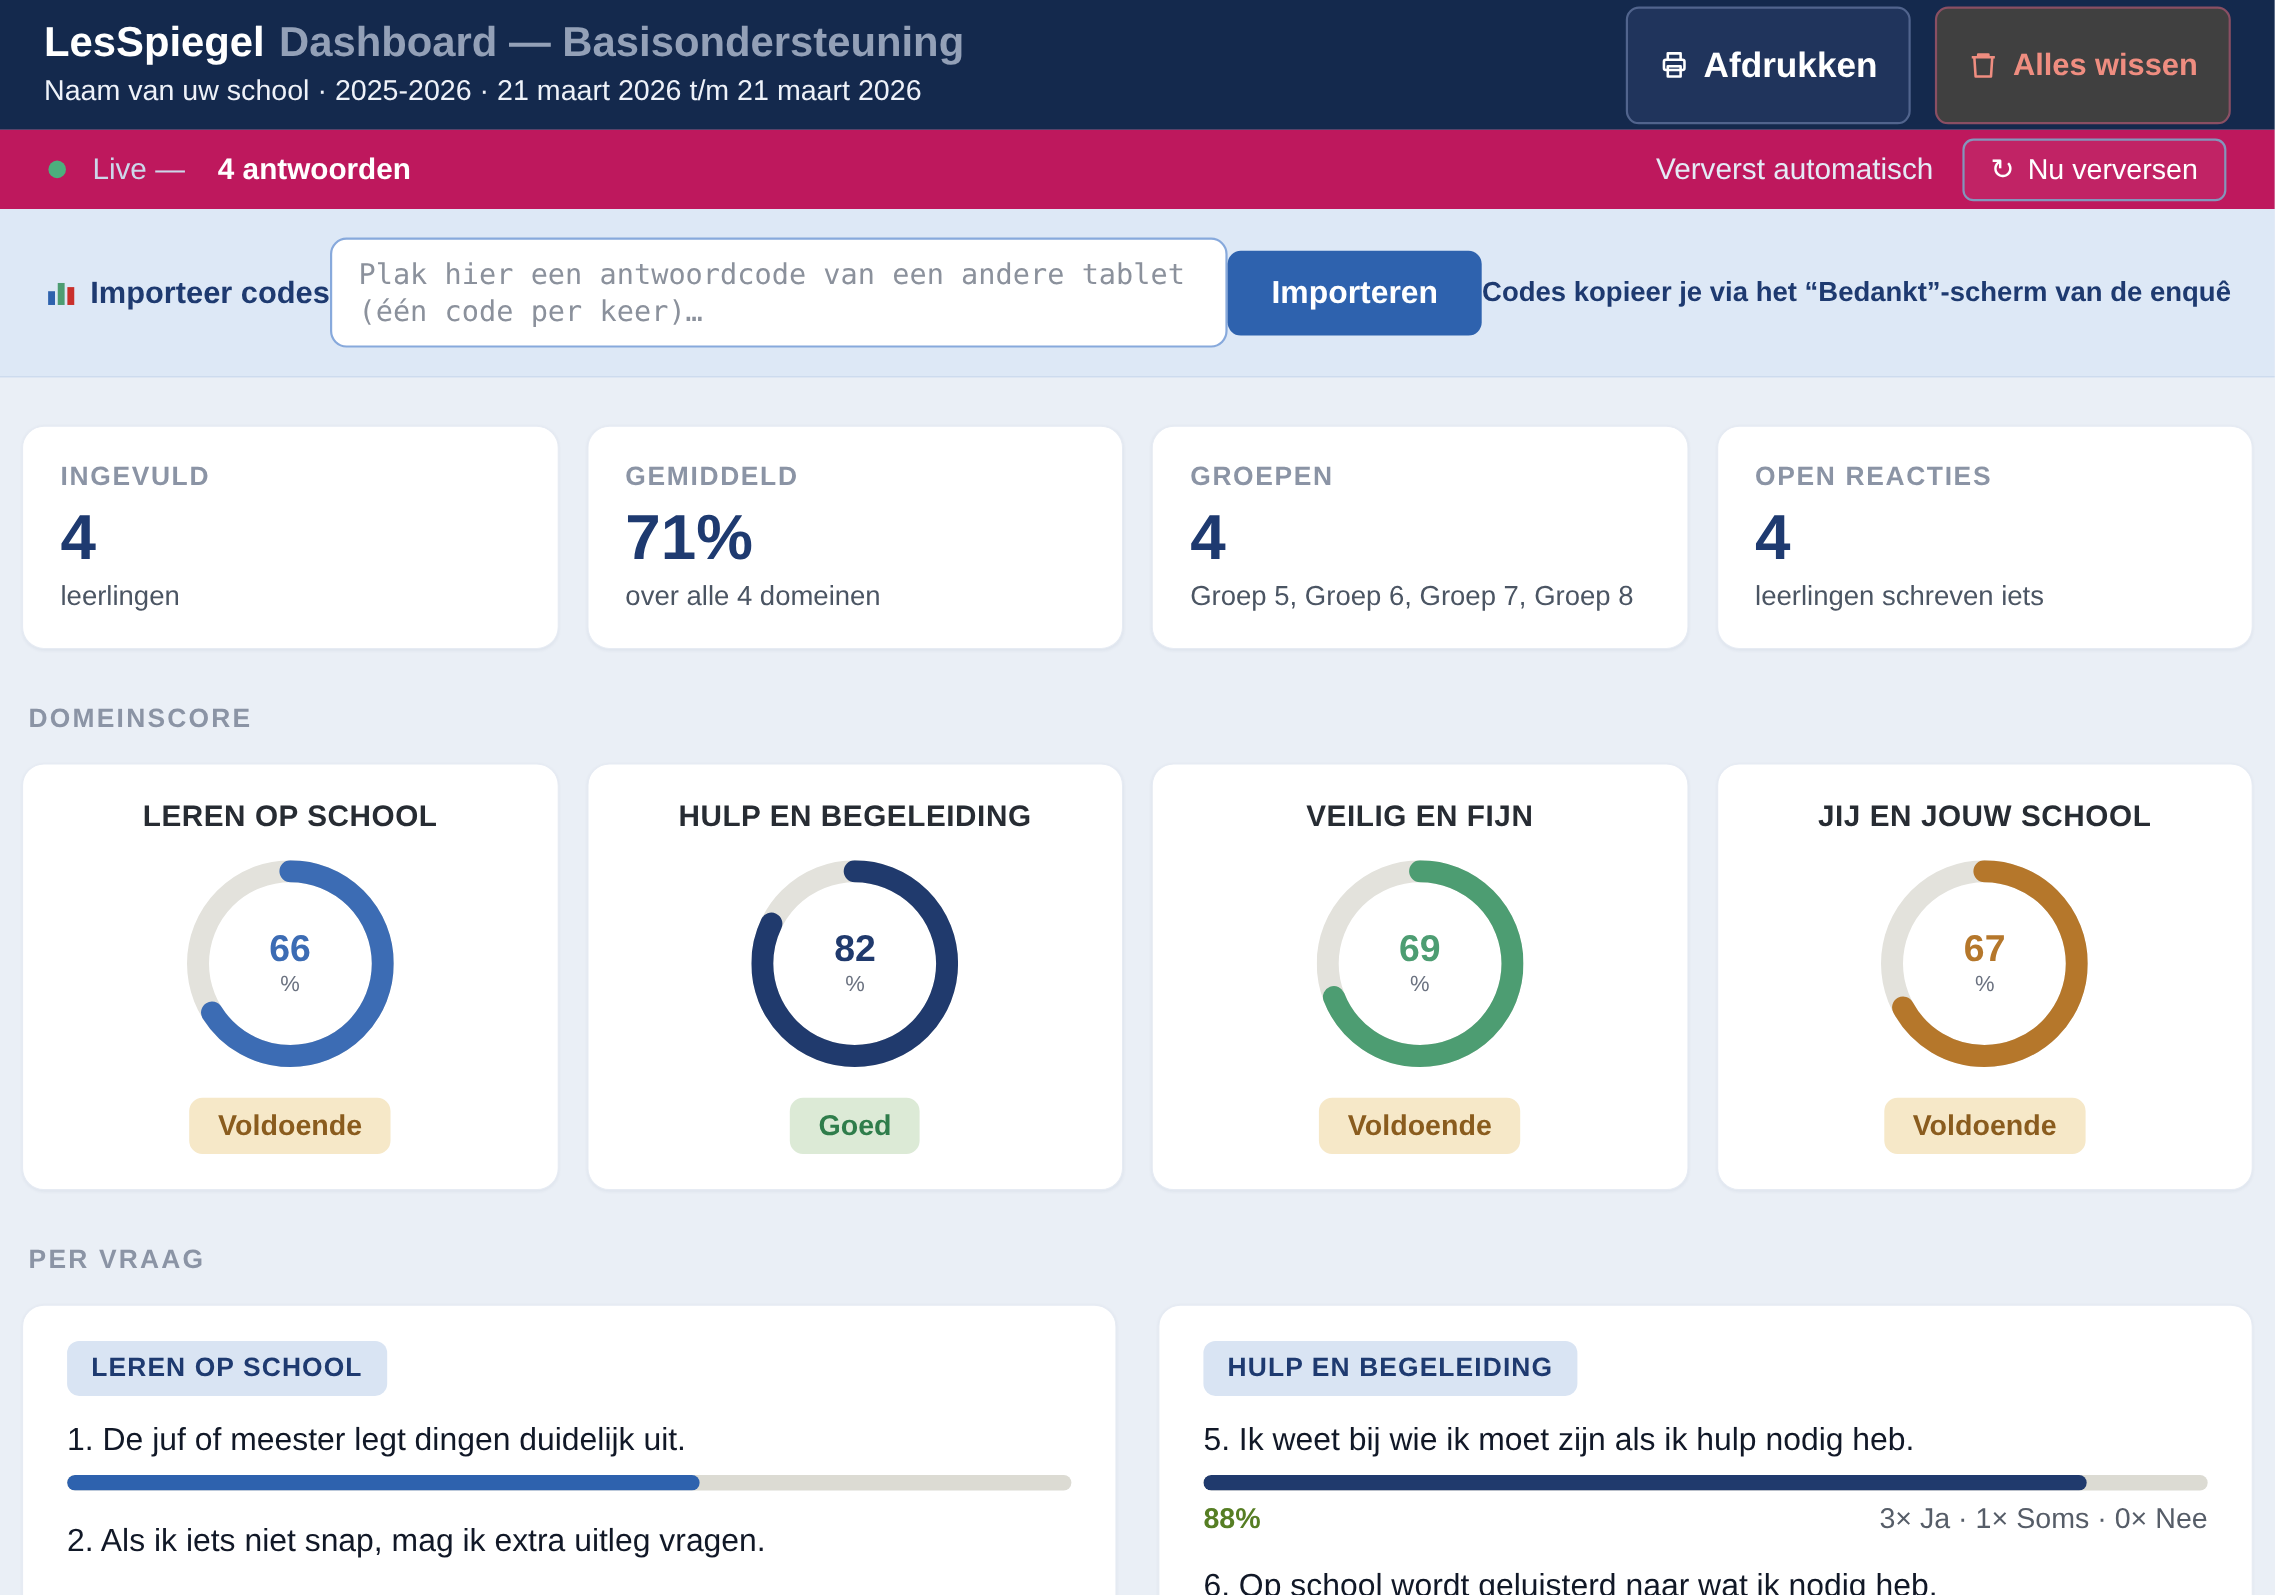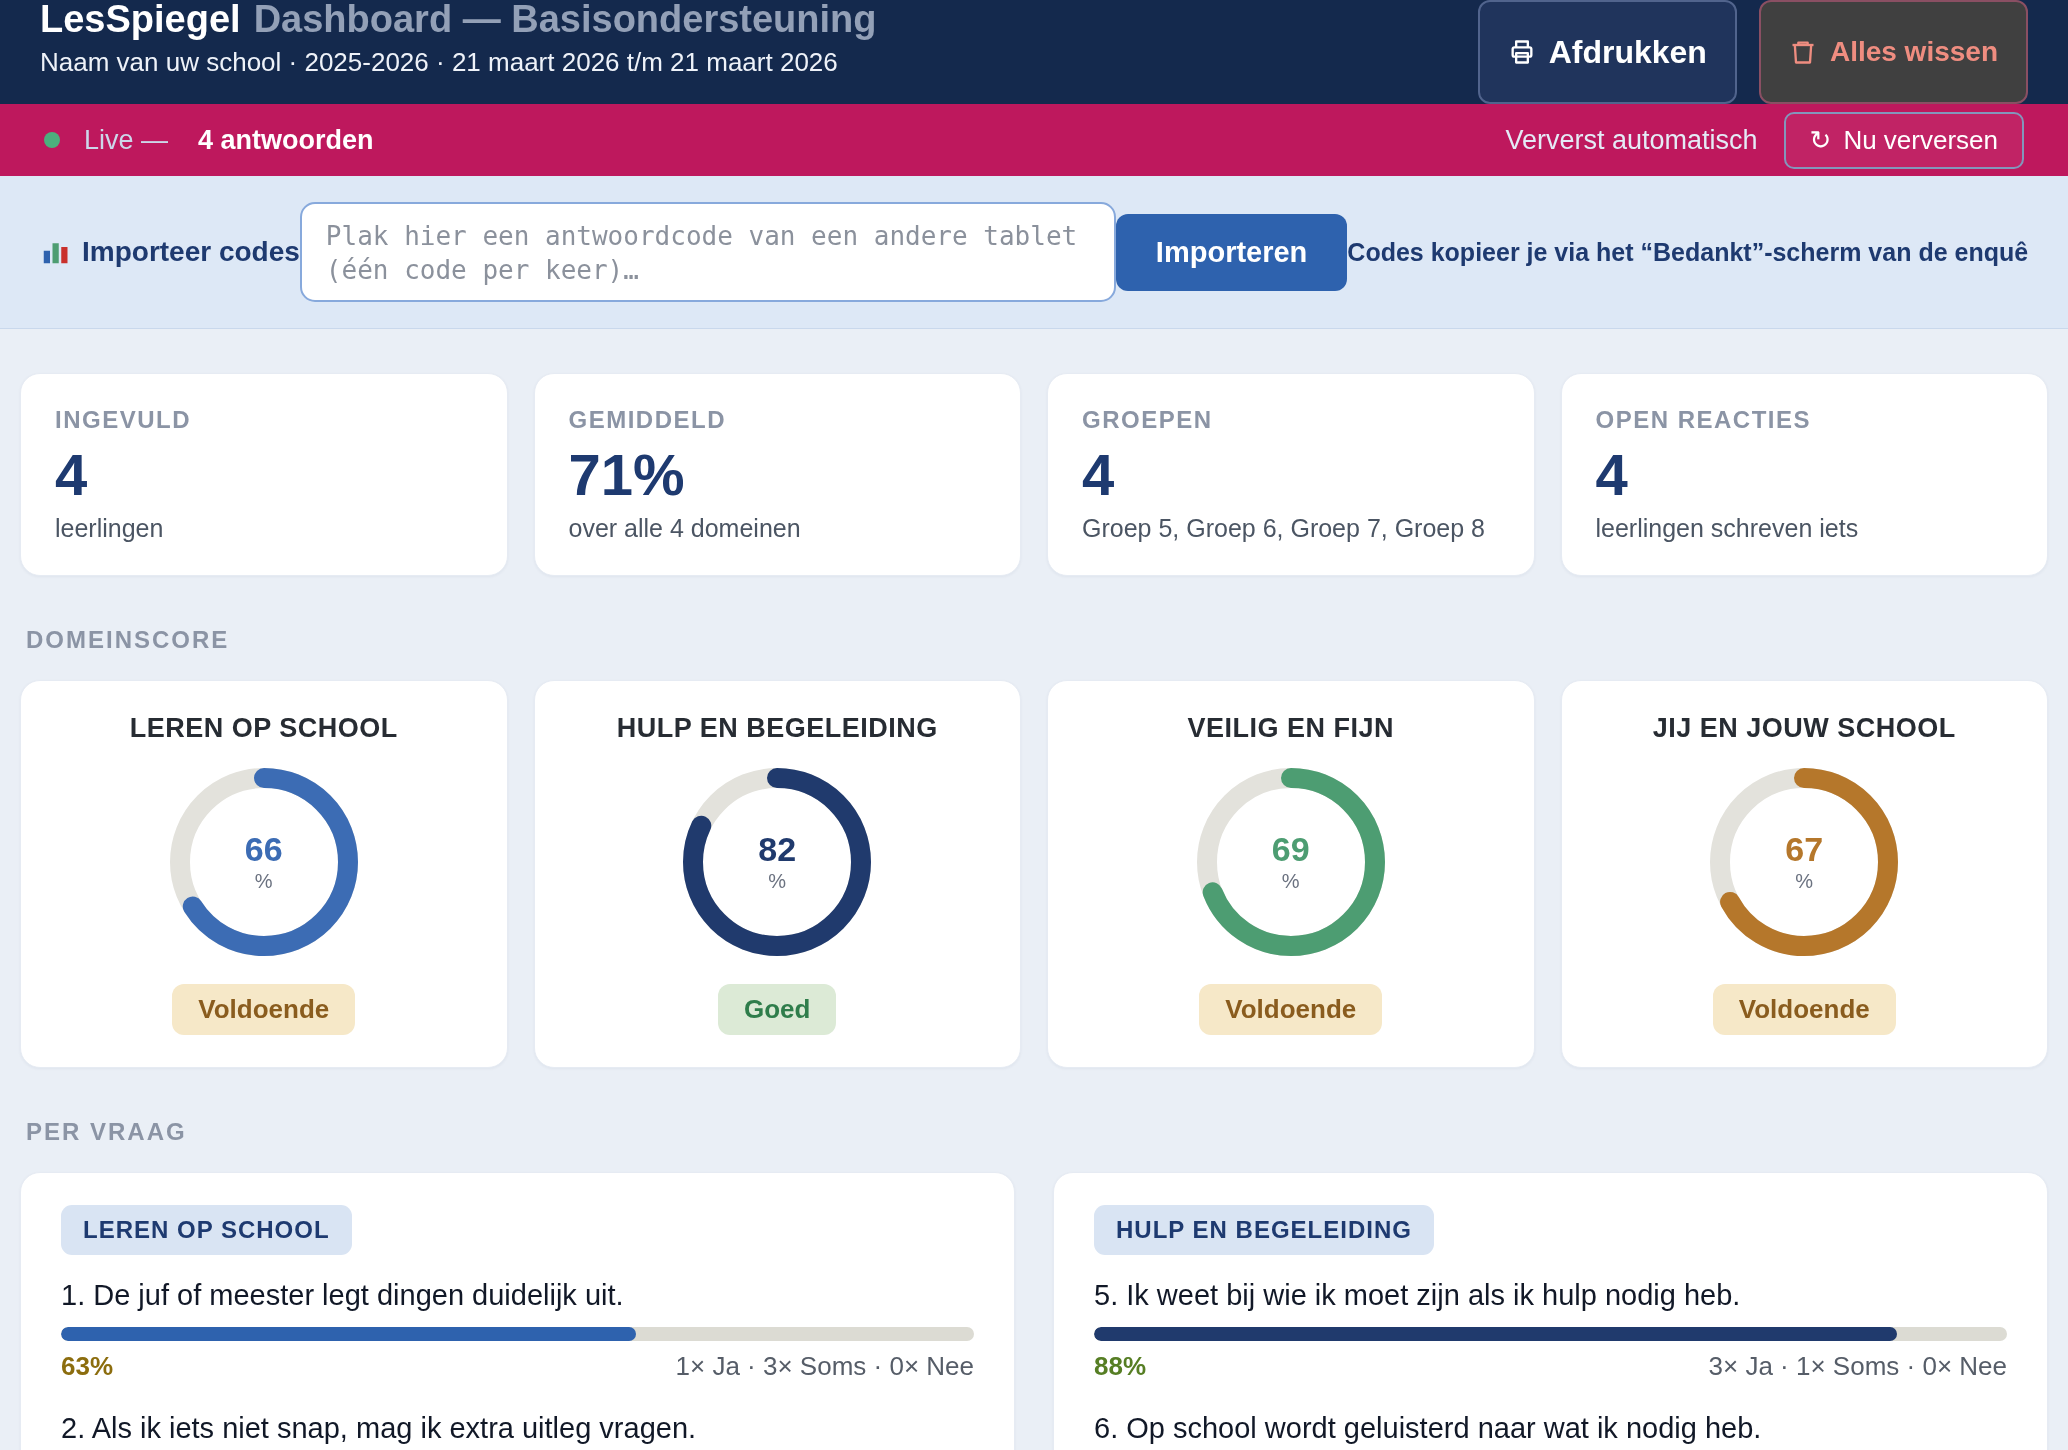--- a/index.html
+++ b/index.html
@@ -1,20 +1,20 @@
 <!DOCTYPE html>
 <html><head>
 <meta charset="utf-8">
 <style>
   *{margin:0;padding:0;box-sizing:border-box}
   html,body{width:2068px;height:1450px;overflow:hidden}
   body{background:#eaeff6;font-family:"Liberation Sans",sans-serif}
 
   
-  .header{background:#14294d;color:#fff;height:104px;padding:0 40px;display:flex;justify-content:space-between}
+  .header{background:#14294d;color:#fff;height:118px;padding:0 40px;display:flex;align-items:center;justify-content:space-between}
   .header-titles{display:flex;flex-direction:column;gap:9px}
   .brand-line{display:flex;gap:13px;font-size:38px;line-height:1}
   .brand{font-weight:700;color:#fff}
   .page-title{font-weight:600;color:#93a0b7}
   .subtitle{font-size:26px;color:#eef2f9;font-weight:500}
   .header-actions{display:flex;gap:22px}
   .btn{display:flex;align-items:center;gap:13px;border-radius:12px;font-weight:700;cursor:pointer;font-family:inherit}
   .btn svg{width:28px;height:28px}
   .btn-print{background:#20345c;border:2px solid #51648d;color:#fff;font-size:32px;padding:33px 28px}
   .btn-clear{background:#404040;border:2px solid #8a4f63;color:#ef8d80;font-size:28px;padding:15px 28px}
@@ -225,24 +225,20 @@
   <div class="questions-row">
 
     <div class="card q-card">
       <span class="q-badge">LEREN OP SCHOOL</span>
 
       <div class="q-item">
         <div class="q-text">1. De juf of meester legt dingen duidelijk uit.</div>
         <div class="q-track">
           <div class="q-fill" style="background: rgb(46, 98, 174); width: 63%;"></div>
         </div>
-        <div class="q-meta">
-          <span class="q-pct" style="color: rgb(140, 109, 14);">63%</span>
-          <span class="q-counts">1× Ja · 3× Soms · 0× Nee</span>
-        </div>
       </div>
 
       <div class="q-item">
         <div class="q-text">2. Als ik iets niet snap, mag ik extra uitleg vragen.</div>
 
       </div>
     </div>
 
     <div class="card q-card">
       <span class="q-badge">HULP EN BEGELEIDING</span>

